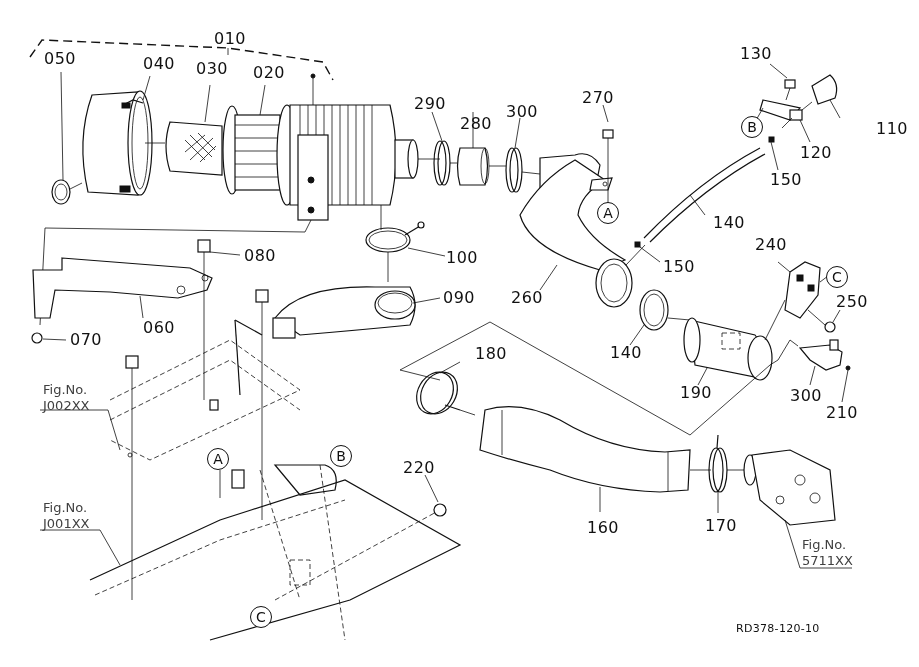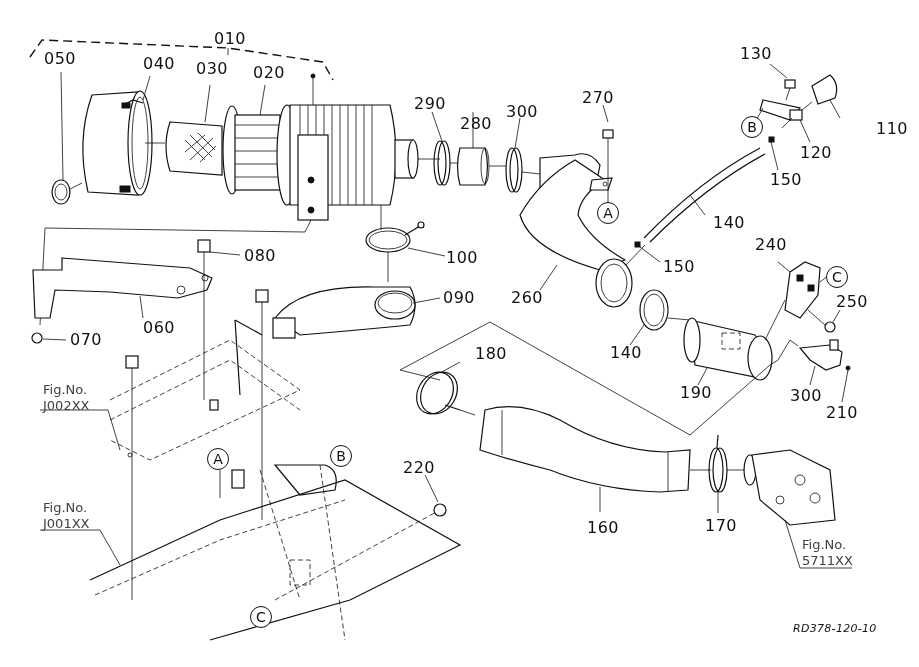--- a/index.html
+++ b/index.html
@@ -357,13 +357,13 @@
 </div>
 <div class="fig" style="left:43px;top:500px;">
   <div>Fig.No.</div>
   <div>J001XX</div>
 </div>
 <div class="fig" style="left:802px;top:537px;">
   <div>Fig.No.</div>
   <div>5711XX</div>
 </div>
 
-<span class="code" style="left:793px;top:622px;font-style:italic;">RD378-120-10</span>
+<span class="code" style="left:736px;top:622px;">RD378-120-10</span>
 
 </body></html>

